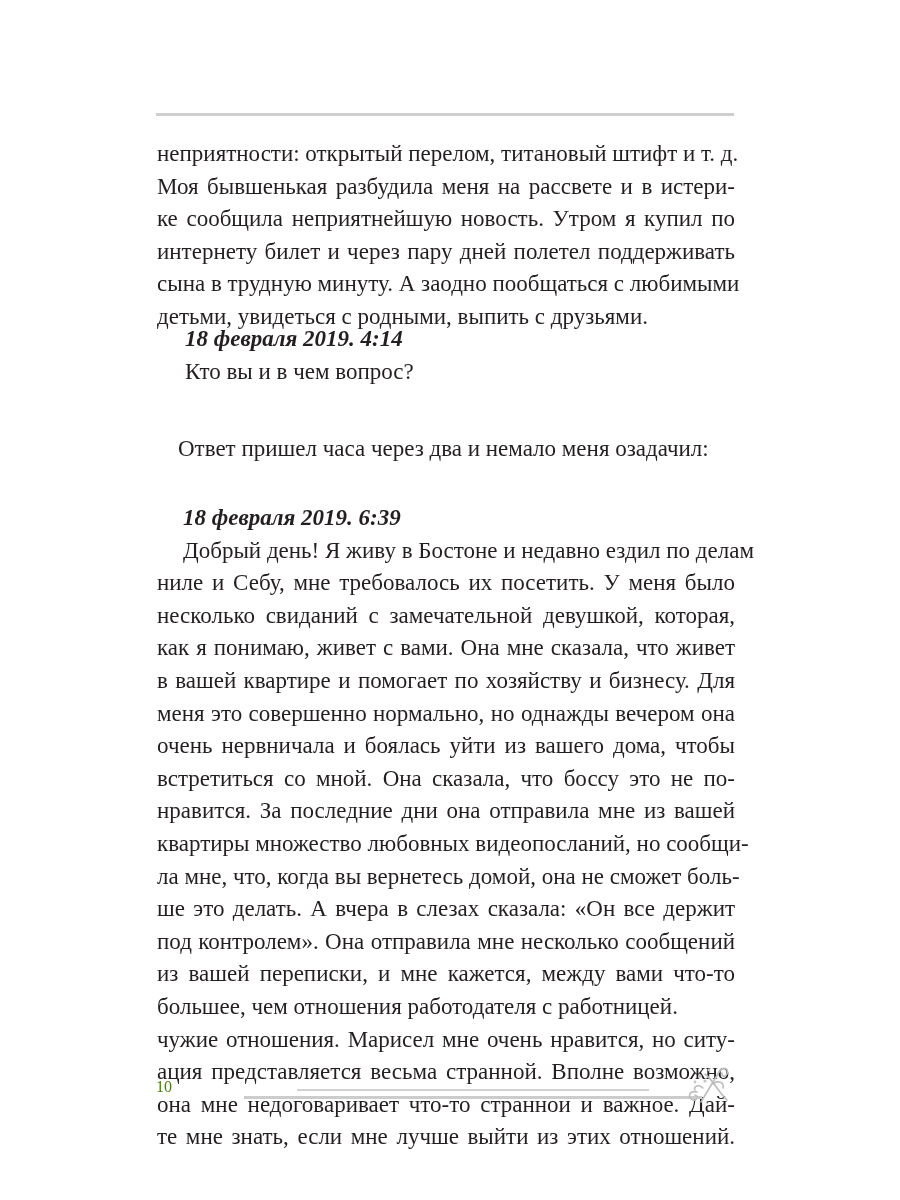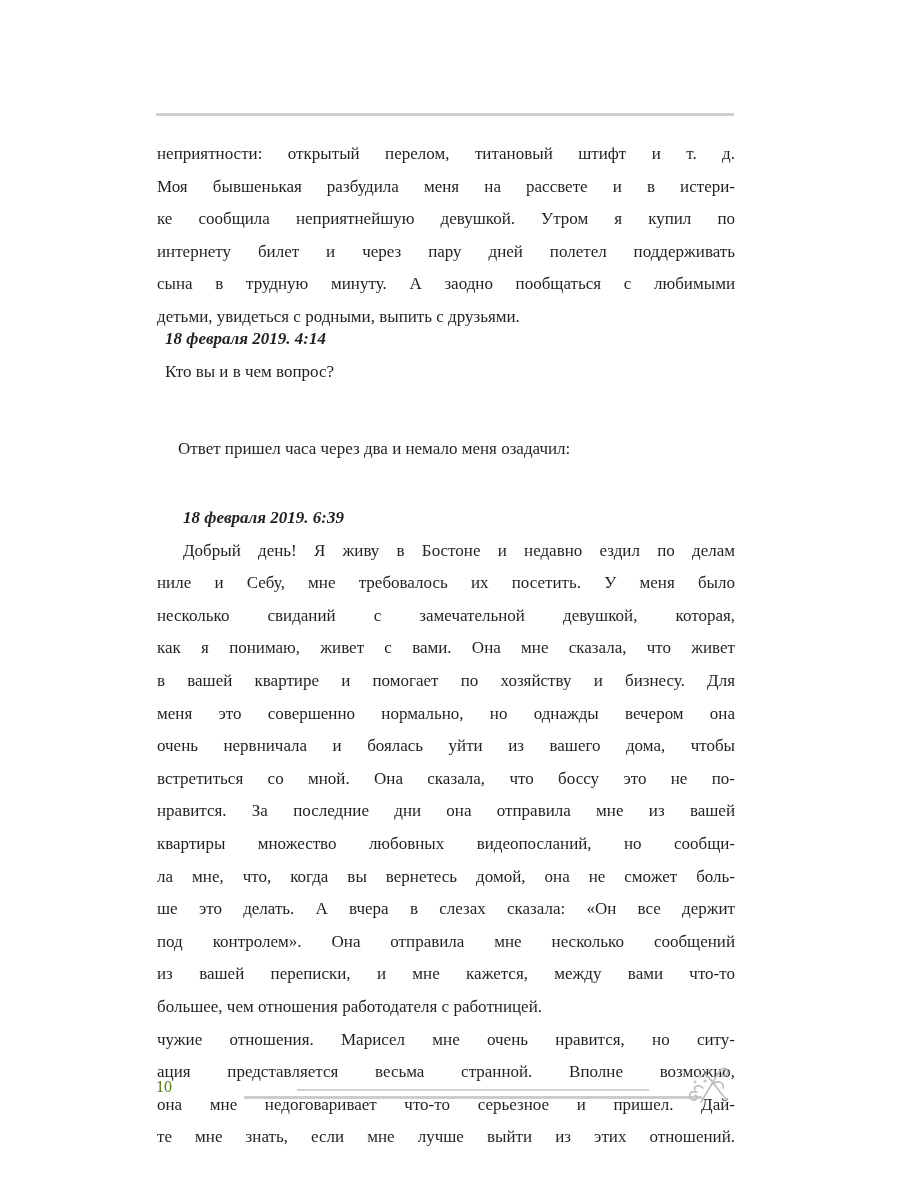--- a/index.html
+++ b/index.html
@@ -1,44 +1,44 @@
 <!DOCTYPE html>
 <html><head>
 <meta charset="utf-8">
 <style>
   html, body { margin:0; padding:0; background:#ffffff; }
   body { width:900px; height:1200px; position:relative; overflow:hidden;
          font-family:"Liberation Serif","DejaVu Serif",serif; color:#231f20; }
   .top-rule { position:absolute; left:156px; top:113px; width:578px; height:3px; background:#cfcfcf; }
-  .text { position:absolute; left:157px; width:578px; font-size:17px; line-height:32.6px; }
+  .text { position:absolute; left:157px; width:578px; font-size:23px; line-height:32.6px; }
   .line { display:block; white-space:nowrap; text-align:justify; text-align-last:justify; height:32.6px; }
   .line.last { text-align-last:left; }
   .ind { text-indent:26px; }
   .it { }
   .bi { font-style:italic; font-weight:bold; }
   .footer-num { position:absolute; left:156px; top:1078px; font-size:16px; color:#4d7c0f; }
   .rule-a { position:absolute; left:297px; top:1089px; width:352px; height:2px; background:#d2d2d2; }
   .rule-b { position:absolute; left:244px; top:1096px; width:458px; height:3px; background:#cccccc; }
   .ornament { position:absolute; left:683px; top:1062px; width:52px; height:44px; }
 </style>
 </head>
 <body>
 
 <div class="top-rule"></div>
 
 <div class="text" style="top:138px;">
   <span class="line">неприятности: открытый перелом, титановый штифт и т. д.</span>
   <span class="line">Моя бывшенькая разбудила меня на рассвете и в истери-</span>
-  <span class="line">ке сообщила неприятнейшую девушкой. Утром я купил по</span>
+  <span class="line">ке сообщила неприятнейшую новость. Утром я купил по</span>
   <span class="line">интернету билет и через пару дней полетел поддерживать</span>
   <span class="line">сына в трудную минуту. А заодно пообщаться с любимыми</span>
   <span class="line last">детьми, увидеться с родными, выпить с друзьями.</span>
 </div>
 
-<div class="text" style="top:323px; left:165px; width:552px;">
+<div class="text" style="top:323px; left:185px; width:552px;">
   <span class="line last bi">18 февраля 2019. 4:14</span>
   <span class="line last it">Кто вы и в чем вопрос?</span>
 </div>
 
 <div class="text" style="top:433px; left:178px; width:552px;">
   <span class="line last">Ответ пришел часа через два и немало меня озадачил:</span>
 </div>
 
 <div class="text" style="top:502px;">
   <span class="line last bi" style="padding-left:26px;">18 февраля 2019. 6:39</span>
@@ -55,21 +55,21 @@
     <span class="line">квартиры множество любовных видеопосланий, но сообщи-</span>
     <span class="line">ла мне, что, когда вы вернетесь домой, она не сможет боль-</span>
     <span class="line">ше это делать. А вчера в слезах сказала: «Он все держит</span>
     <span class="line">под контролем». Она отправила мне несколько сообщений</span>
     <span class="line">из вашей переписки, и мне кажется, между вами что-то</span>
     <span class="line last">большее, чем отношения работодателя с работницей.</span>
   </div>
   <div class="it">
     <span class="line">чужие отношения. Марисел мне очень нравится, но ситу-</span>
     <span class="line">ация представляется весьма странной. Вполне возможно,</span>
-    <span class="line">она мне недоговаривает что-то серьезное и пришел. Дай-</span>
+    <span class="line">она мне недоговаривает что-то странной и важное. Дай-</span>
     <span class="line">те мне знать, если мне лучше выйти из этих отношений.</span>
   </div>
 </div>
 
 <div class="footer-num">10</div>
 <div class="rule-a"></div>
 <div class="rule-b"></div>
 <svg class="ornament" viewBox="0 0 52 44">
   <g fill="none" stroke="#bdbdbd" stroke-width="1.6" stroke-linecap="round">
     <path d="M18 40 L36 10"></path>

